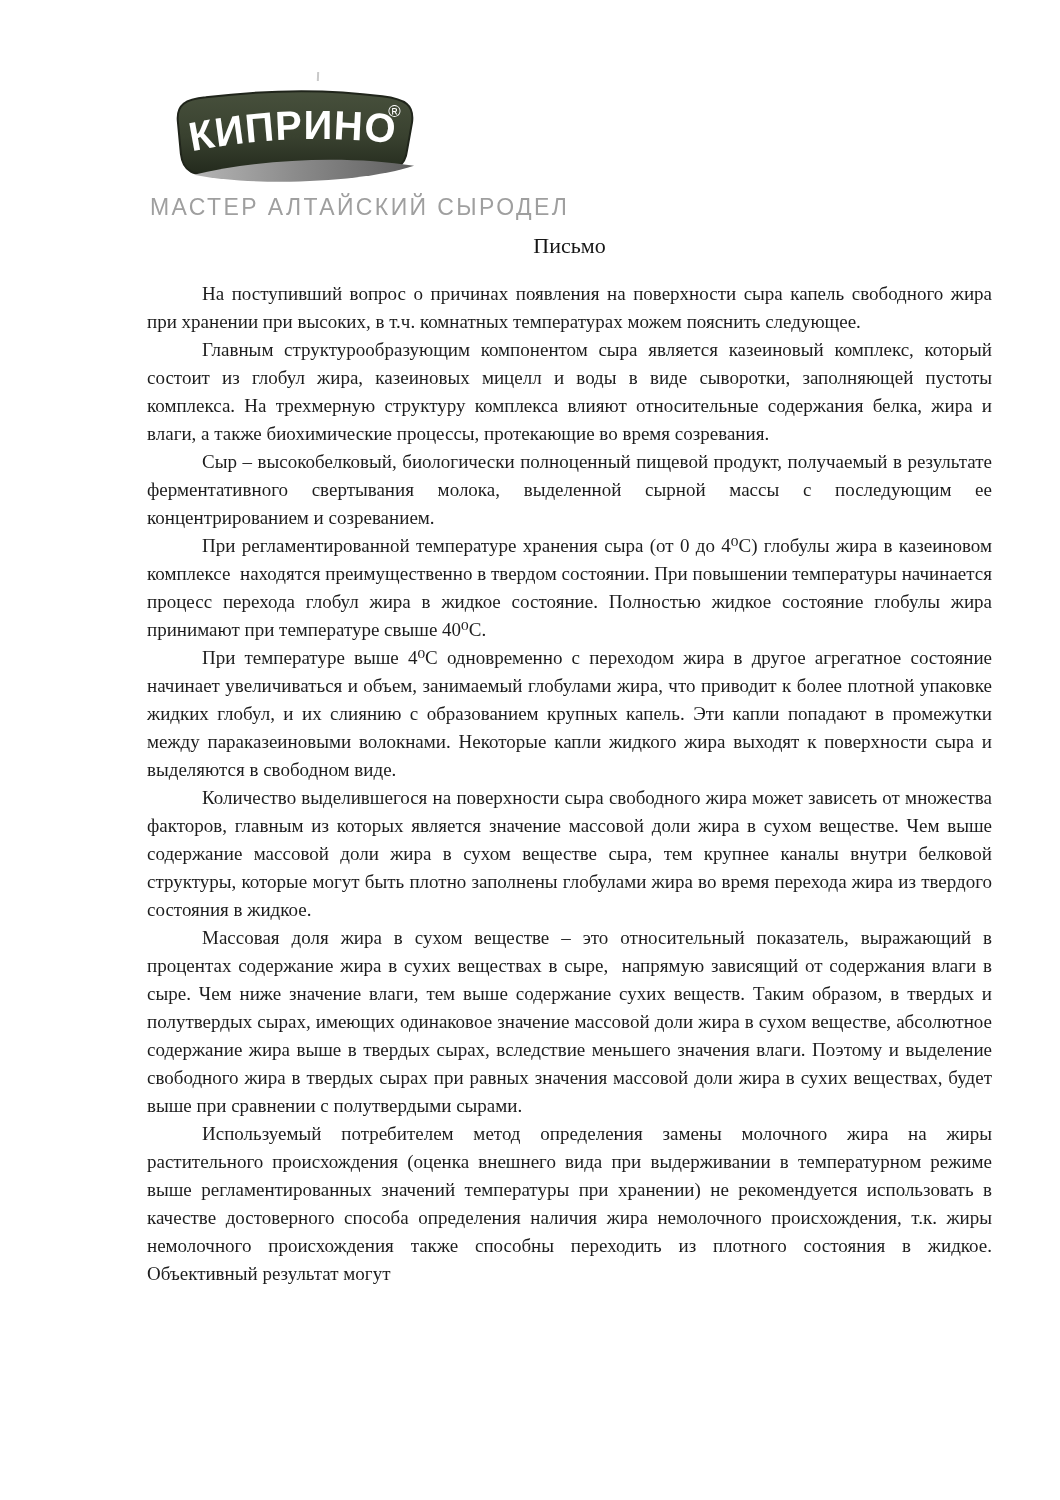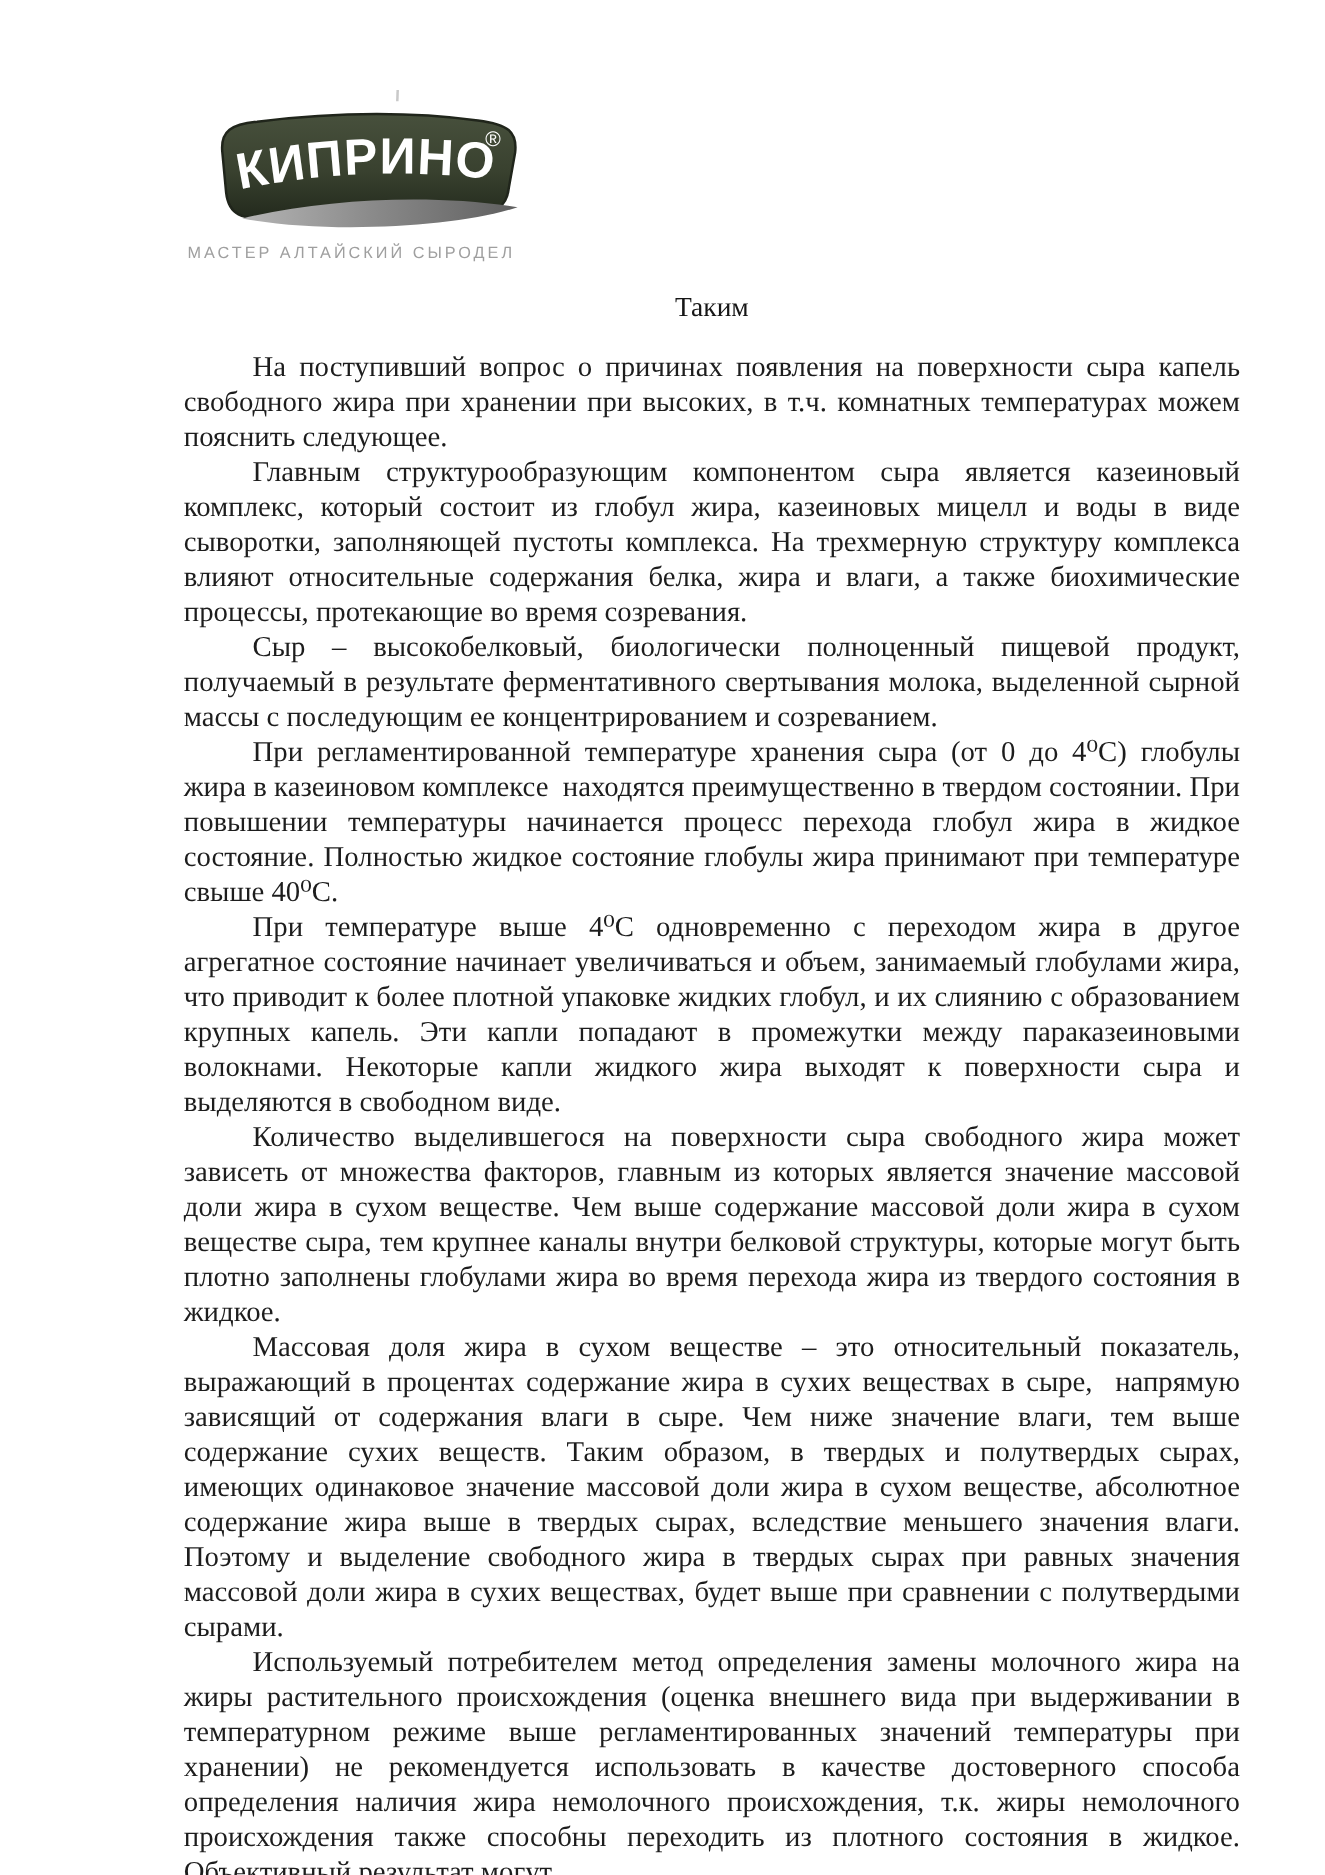--- a/index.html
+++ b/index.html
@@ -35,21 +35,21 @@
   }
   .logo-svg {
     display: block;
     margin-left: 16px;
     width: 258px;
     height: 102px;
   }
   .tagline {
     margin-top: 4px;
     font-family: "Liberation Sans", "DejaVu Sans", sans-serif;
-    font-size: 13px;
+    font-size: 23px;
     font-weight: 400;
     letter-spacing: 2.4px;
     color: #9f9f9f;
     white-space: nowrap;
   }
   .letter-body {
     position: absolute;
     left: 147px;
     top: 233px;
     width: 845px;
@@ -57,21 +57,21 @@
   .letter-title {
     margin: 0 0 21px 0;
     font-size: 22px;
     line-height: 26px;
     font-weight: 400;
     text-align: center;
     color: #161616;
   }
   .letter-body p {
     margin: 0;
-    font-size: 23px;
+    font-size: 19px;
     line-height: 28px;
     text-align: justify;
     text-indent: 55px;
     color: #1d1d1d;
   }
 </style>
 </head>
 <body>
 
 <div class="page">
@@ -102,21 +102,21 @@
       <text font-family="Liberation Sans, DejaVu Sans, sans-serif" font-weight="bold" font-size="41" fill="#ffffff" letter-spacing="1">
         <textPath href="#brandArc" startOffset="2" textLength="206" lengthAdjust="spacingAndGlyphs">КИПРИНО</textPath>
       </text>
 
       <text x="224" y="29" font-family="Liberation Sans, DejaVu Sans, sans-serif" font-size="17" fill="#ffffff">®</text>
     </svg>
     <div class="tagline">МАСТЕР АЛТАЙСКИЙ СЫРОДЕЛ</div>
   </header>
 
   <main class="letter-body">
-    <h1 class="letter-title">Таким</h1>
+    <h1 class="letter-title">Письмо</h1>
     <p>На поступивший вопрос о причинах появления на поверхности сыра капель свободного жира при хранении при высоких, в т.ч. комнатных температурах можем пояснить следующее.</p>
     <p>Главным структурообразующим компонентом сыра является казеиновый комплекс, который состоит из глобул жира, казеиновых мицелл и воды в виде сыворотки, заполняющей пустоты комплекса. На трехмерную структуру комплекса влияют относительные содержания белка, жира и влаги, а также биохимические процессы, протекающие во время созревания.</p>
     <p>Сыр – высокобелковый, биологически полноценный пищевой продукт, получаемый в результате ферментативного свертывания молока, выделенной сырной массы с последующим ее концентрированием и созреванием.</p>
     <p>При регламентированной температуре хранения сыра (от 0 до 4⁰С) глобулы жира в казеиновом комплексе &nbsp;находятся преимущественно в твердом состоянии. При повышении температуры начинается процесс перехода глобул жира в жидкое состояние. Полностью жидкое состояние глобулы жира принимают при температуре свыше 40⁰С.</p>
     <p>При температуре выше 4⁰С одновременно с переходом жира в другое агрегатное состояние начинает увеличиваться и объем, занимаемый глобулами жира, что приводит к более плотной упаковке жидких глобул, и их слиянию с образованием крупных капель. Эти капли попадают в промежутки между параказеиновыми волокнами. Некоторые капли жидкого жира выходят к поверхности сыра и выделяются в свободном виде.</p>
     <p>Количество выделившегося на поверхности сыра свободного жира может зависеть от множества факторов, главным из которых является значение массовой доли жира в сухом веществе. Чем выше содержание массовой доли жира в сухом веществе сыра, тем крупнее каналы внутри белковой структуры, которые могут быть плотно заполнены глобулами жира во время перехода жира из твердого состояния в жидкое.</p>
     <p>Массовая доля жира в сухом веществе – это относительный показатель, выражающий в процентах содержание жира в сухих веществах в сыре, &nbsp;напрямую зависящий от содержания влаги в сыре. Чем ниже значение влаги, тем выше содержание сухих веществ. Таким образом, в твердых и полутвердых сырах, имеющих одинаковое значение массовой доли жира в сухом веществе, абсолютное содержание жира выше в твердых сырах, вследствие меньшего значения влаги. Поэтому и выделение свободного жира в твердых сырах при равных значения массовой доли жира в сухих веществах, будет выше при сравнении с полутвердыми сырами.</p>
     <p>Используемый потребителем метод определения замены молочного жира на жиры растительного происхождения (оценка внешнего вида при выдерживании в температурном режиме выше регламентированных значений температуры при хранении) не рекомендуется использовать в качестве достоверного способа определения наличия жира немолочного происхождения, т.к. жиры немолочного происхождения также способны переходить из плотного состояния в жидкое. Объективный результат могут</p>
   </main>
 

